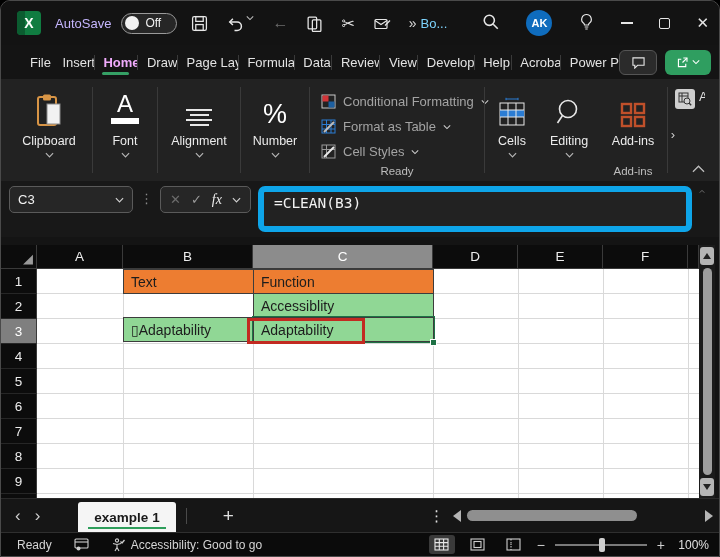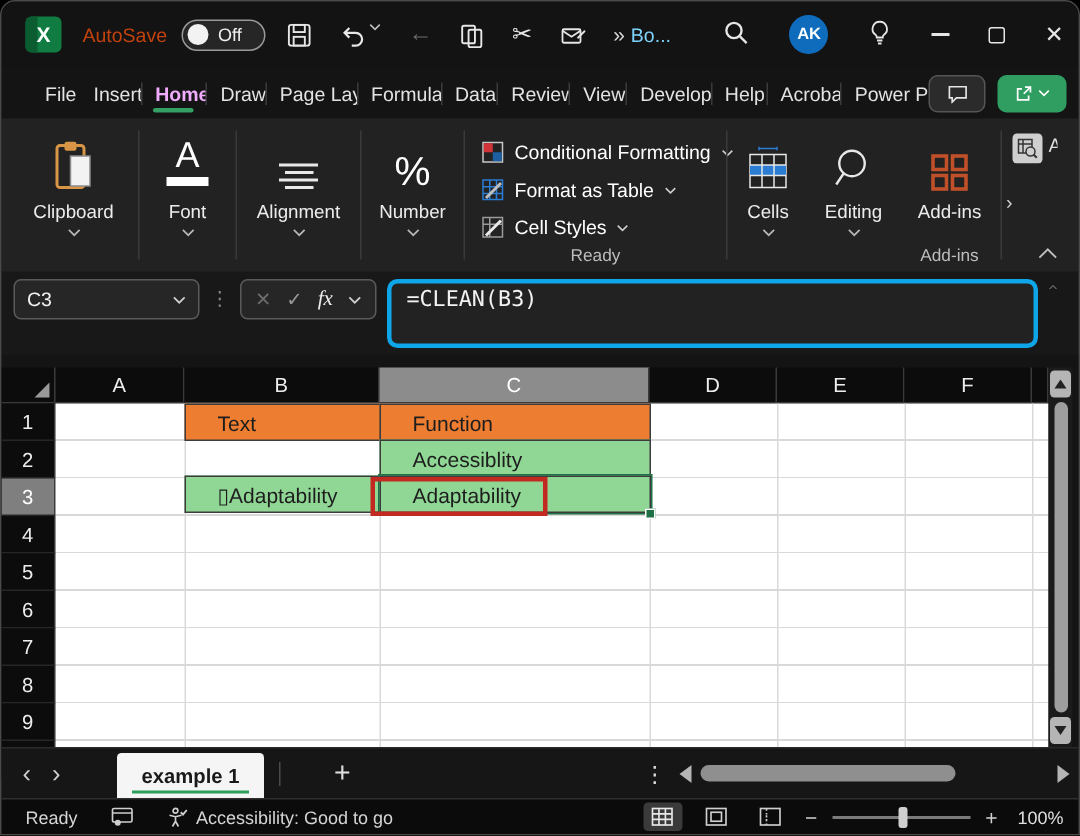--- a/index.html
+++ b/index.html
@@ -10,21 +10,21 @@
     background:#141414; border:1px solid #4a4a4a;
     border-radius:10px 10px 0 0; overflow:hidden;
     color:#e6e6e6; font-size:13px;
   }
   
   .titlebar { height:44px; display:flex; align-items:center; background:#131313; padding:0 10px 0 16px; }
   .titlebar .sp { flex:0 0 auto; }
   .xl-icon { width:24px; height:24px; border-radius:4px; background:#107c41; display:flex; align-items:center; justify-content:center; color:#fff; font-weight:bold; font-size:14px; position:relative; }
   .xl-icon::before { content:""; position:absolute; left:0; top:0; bottom:0; width:8px; background:#0b5c30; border-radius:4px 0 0 4px; }
   .xl-icon span { position:relative; }
-  .autosave-label { margin-left:14px; color:#c2410c; }
+  .autosave-label { margin-left:14px; color:#c4b5fd; }
   .toggle { margin-left:10px; width:56px; height:21px; border:1px solid #9a9a9a; border-radius:11px; background:#262626; display:flex; align-items:center; padding:0 6px 0 3px; gap:6px; }
   .knob { width:14px; height:14px; border-radius:50%; background:#f2f2f2; }
   .toggle .st { color:#f0f0f0; font-size:12px; }
   .qa { display:flex; align-items:center; margin-left:14px; gap:18px; color:#e6e6e6; }
   .qa svg { display:block; }
   .dim { color:#6c6c6c; }
   .chevM { color:#bdbdbd; }
   .doc-title { margin-left:4px; color:#7dd3fc; }
   .t-right { margin-left:auto; display:flex; align-items:center; gap:26px; }
   .avatar { width:26px; height:26px; border-radius:50%; background:#0f6cbd; color:#fff; font-size:11px; font-weight:bold; display:flex; align-items:center; justify-content:center; }
@@ -43,56 +43,56 @@
   
   .ribbon { height:102px; background:#222222; display:flex; padding:6px 0 0 6px; position:relative; }
   .rgroup { display:flex; flex-direction:column; align-items:center; padding:2px 6px 0; }
   .rbig { display:flex; flex-direction:column; align-items:center; justify-content:flex-start; }
   .rico { height:42px; display:flex; align-items:flex-end; justify-content:center; }
   .rlabel { margin-top:5px; color:#ececec; font-size:12.5px; white-space:nowrap; }
   .rchev { margin-top:4px; color:#b5b5b5; }
   .rsep { width:1px; background:#3a3a3a; margin:2px 1px 8px; }
   .grp-label { color:#bdbdbd; font-size:11.5px; margin-top:auto; padding-bottom:4px; }
   .styles-group { align-items:flex-start; padding:4px 10px 0; }
-  .styles-row { display:flex; align-items:center; gap:7px; height:25px; color:#ffffff; font-size:13px; white-space:nowrap; }
+  .styles-row { display:flex; align-items:center; gap:7px; height:25px; color:#a3a3a3; font-size:13px; white-space:nowrap; }
   .styles-group .grp-label { align-self:center; }
   .fontA { display:flex; flex-direction:column; align-items:center; }
   .fontA .a { color:#fff; font-size:24px; line-height:24px; font-weight:400; }
   .fontA .bar { width:28px; height:6px; background:#fff; margin-top:2px; }
   .alines div { height:2px; background:#e8e8e8; margin:3px auto; }
   .pct { color:#fff; font-size:27px; line-height:30px; font-weight:400; }
   .rail { display:flex; flex-direction:column; flex:1; position:relative; }
   .rail-top { display:flex; align-items:flex-start; gap:4px; padding:4px 0 0 6px; overflow:hidden; }
   .mini-addin { width:20px; height:20px; background:#cfcfcf; border-radius:3px; display:flex; align-items:center; justify-content:center; }
   .frag { color:#dedede; width:6px; overflow:hidden; }
   .scrollR { position:absolute; right:44px; top:42px; color:#cfcfcf; font-size:13px; }
   .collapse { position:absolute; right:14px; bottom:8px; color:#bdbdbd; }
   
   .fbar { height:56px; background:#181818; display:flex; align-items:flex-start; padding:5px 8px 0 8px; gap:7px; }
   .namebox { width:124px; height:27px; background:#262626; border:1px solid #5a5a5a; border-radius:5px; display:flex; align-items:center; padding:0 8px; color:#f2f2f2; }
   .namebox .nb { flex:1; }
   .fdots { color:#8a8a8a; padding-top:5px; }
   .fbtns { height:27px; background:#262626; border:1px solid #5a5a5a; border-radius:5px; display:flex; align-items:center; gap:10px; padding:0 9px; }
   .fx { font-style:italic; font-family:"Liberation Serif", serif; color:#ededed; font-size:14px; }
-  .finput { flex:1; height:46px; background:#222; border:3px solid #0ea5e9; border-radius:7px; padding:3px 10px; color:#f2f2f2; font-family:"DejaVu Sans Mono", monospace; font-size:14.5px; }
+  .finput { flex:1; height:46px; background:#222; border:6px solid #0ea5e9; border-radius:7px; padding:3px 10px; color:#f2f2f2; font-family:"DejaVu Sans Mono", monospace; font-size:14.5px; }
   .fcollapse { color:#bdbdbd; padding:4px 6px 0 0; }
   
   .grid-area { position:relative; height:261px; background:#141414; }
   .col-headers { position:absolute; left:0; top:8px; height:24px; display:flex; }
   .chd { background:#0c0c0c; border-right:1px solid #3a3a3a; border-bottom:1px solid #3a3a3a; color:#ededed; display:flex; align-items:center; justify-content:center; font-size:13.5px; }
   .chd.sel { background:#8c8c8c; color:#fff; }
   .corner { position:relative; }
   .corner .tri { position:absolute; right:3px; bottom:3px; color:#9a9a9a; font-size:13px; line-height:13px; }
   .row-headers { position:absolute; left:0; top:32px; width:36px; }
   .rhd { height:25px; background:#0c0c0c; border-right:1px solid #3a3a3a; border-bottom:1px solid #262626; color:#ededed; display:flex; align-items:center; justify-content:center; font-size:13.5px; }
   .rhd.sel { background:#7f7f7f; color:#fff; }
   .canvas { position:absolute; left:36px; top:32px; width:662px; height:229px;
     background:repeating-linear-gradient(to bottom, #ffffff 0 24px, #d9d9d9 24px 25px); }
   .vline { position:absolute; top:0; bottom:0; width:1px; background:#d9d9d9; }
-  .cell { position:absolute; height:25px; display:flex; align-items:center; padding-left:21px; font-size:14px; color:#1d1d1d; border:1px solid #3c3c3c; }
+  .cell { position:absolute; height:25px; display:flex; align-items:center; padding-left:7px; font-size:14px; color:#1d1d1d; border:1px solid #3c3c3c; }
   .cell.orange { background:#ed7d31; }
   .cell.green { background:#90d795; }
   .sel-outline { position:absolute; border:1.5px solid #1e7145; pointer-events:none; }
   .annotation { position:absolute; border:3px solid #c22a21; pointer-events:none; z-index:4; }
   .fill-handle { position:absolute; width:7px; height:7px; background:#1e7145; border:1px solid #fff; z-index:5; }
   .v-scroll { position:absolute; left:698px; top:8px; bottom:0; width:16px; background:#1b1b1b; display:flex; flex-direction:column; align-items:center; }
   .vs-btn { width:14px; height:18px; margin-top:2px; border-radius:3px; background:#b5b5b5; display:flex; align-items:center; justify-content:center; }
   .tri-up { width:0; height:0; border-left:4px solid transparent; border-right:4px solid transparent; border-bottom:6px solid #222; }
   .tri-down { width:0; height:0; border-left:4px solid transparent; border-right:4px solid transparent; border-top:6px solid #222; }
   .vs-thumb { width:9px; flex:1; margin:3px 0; border-radius:5px; background:#9e9e9e; }

